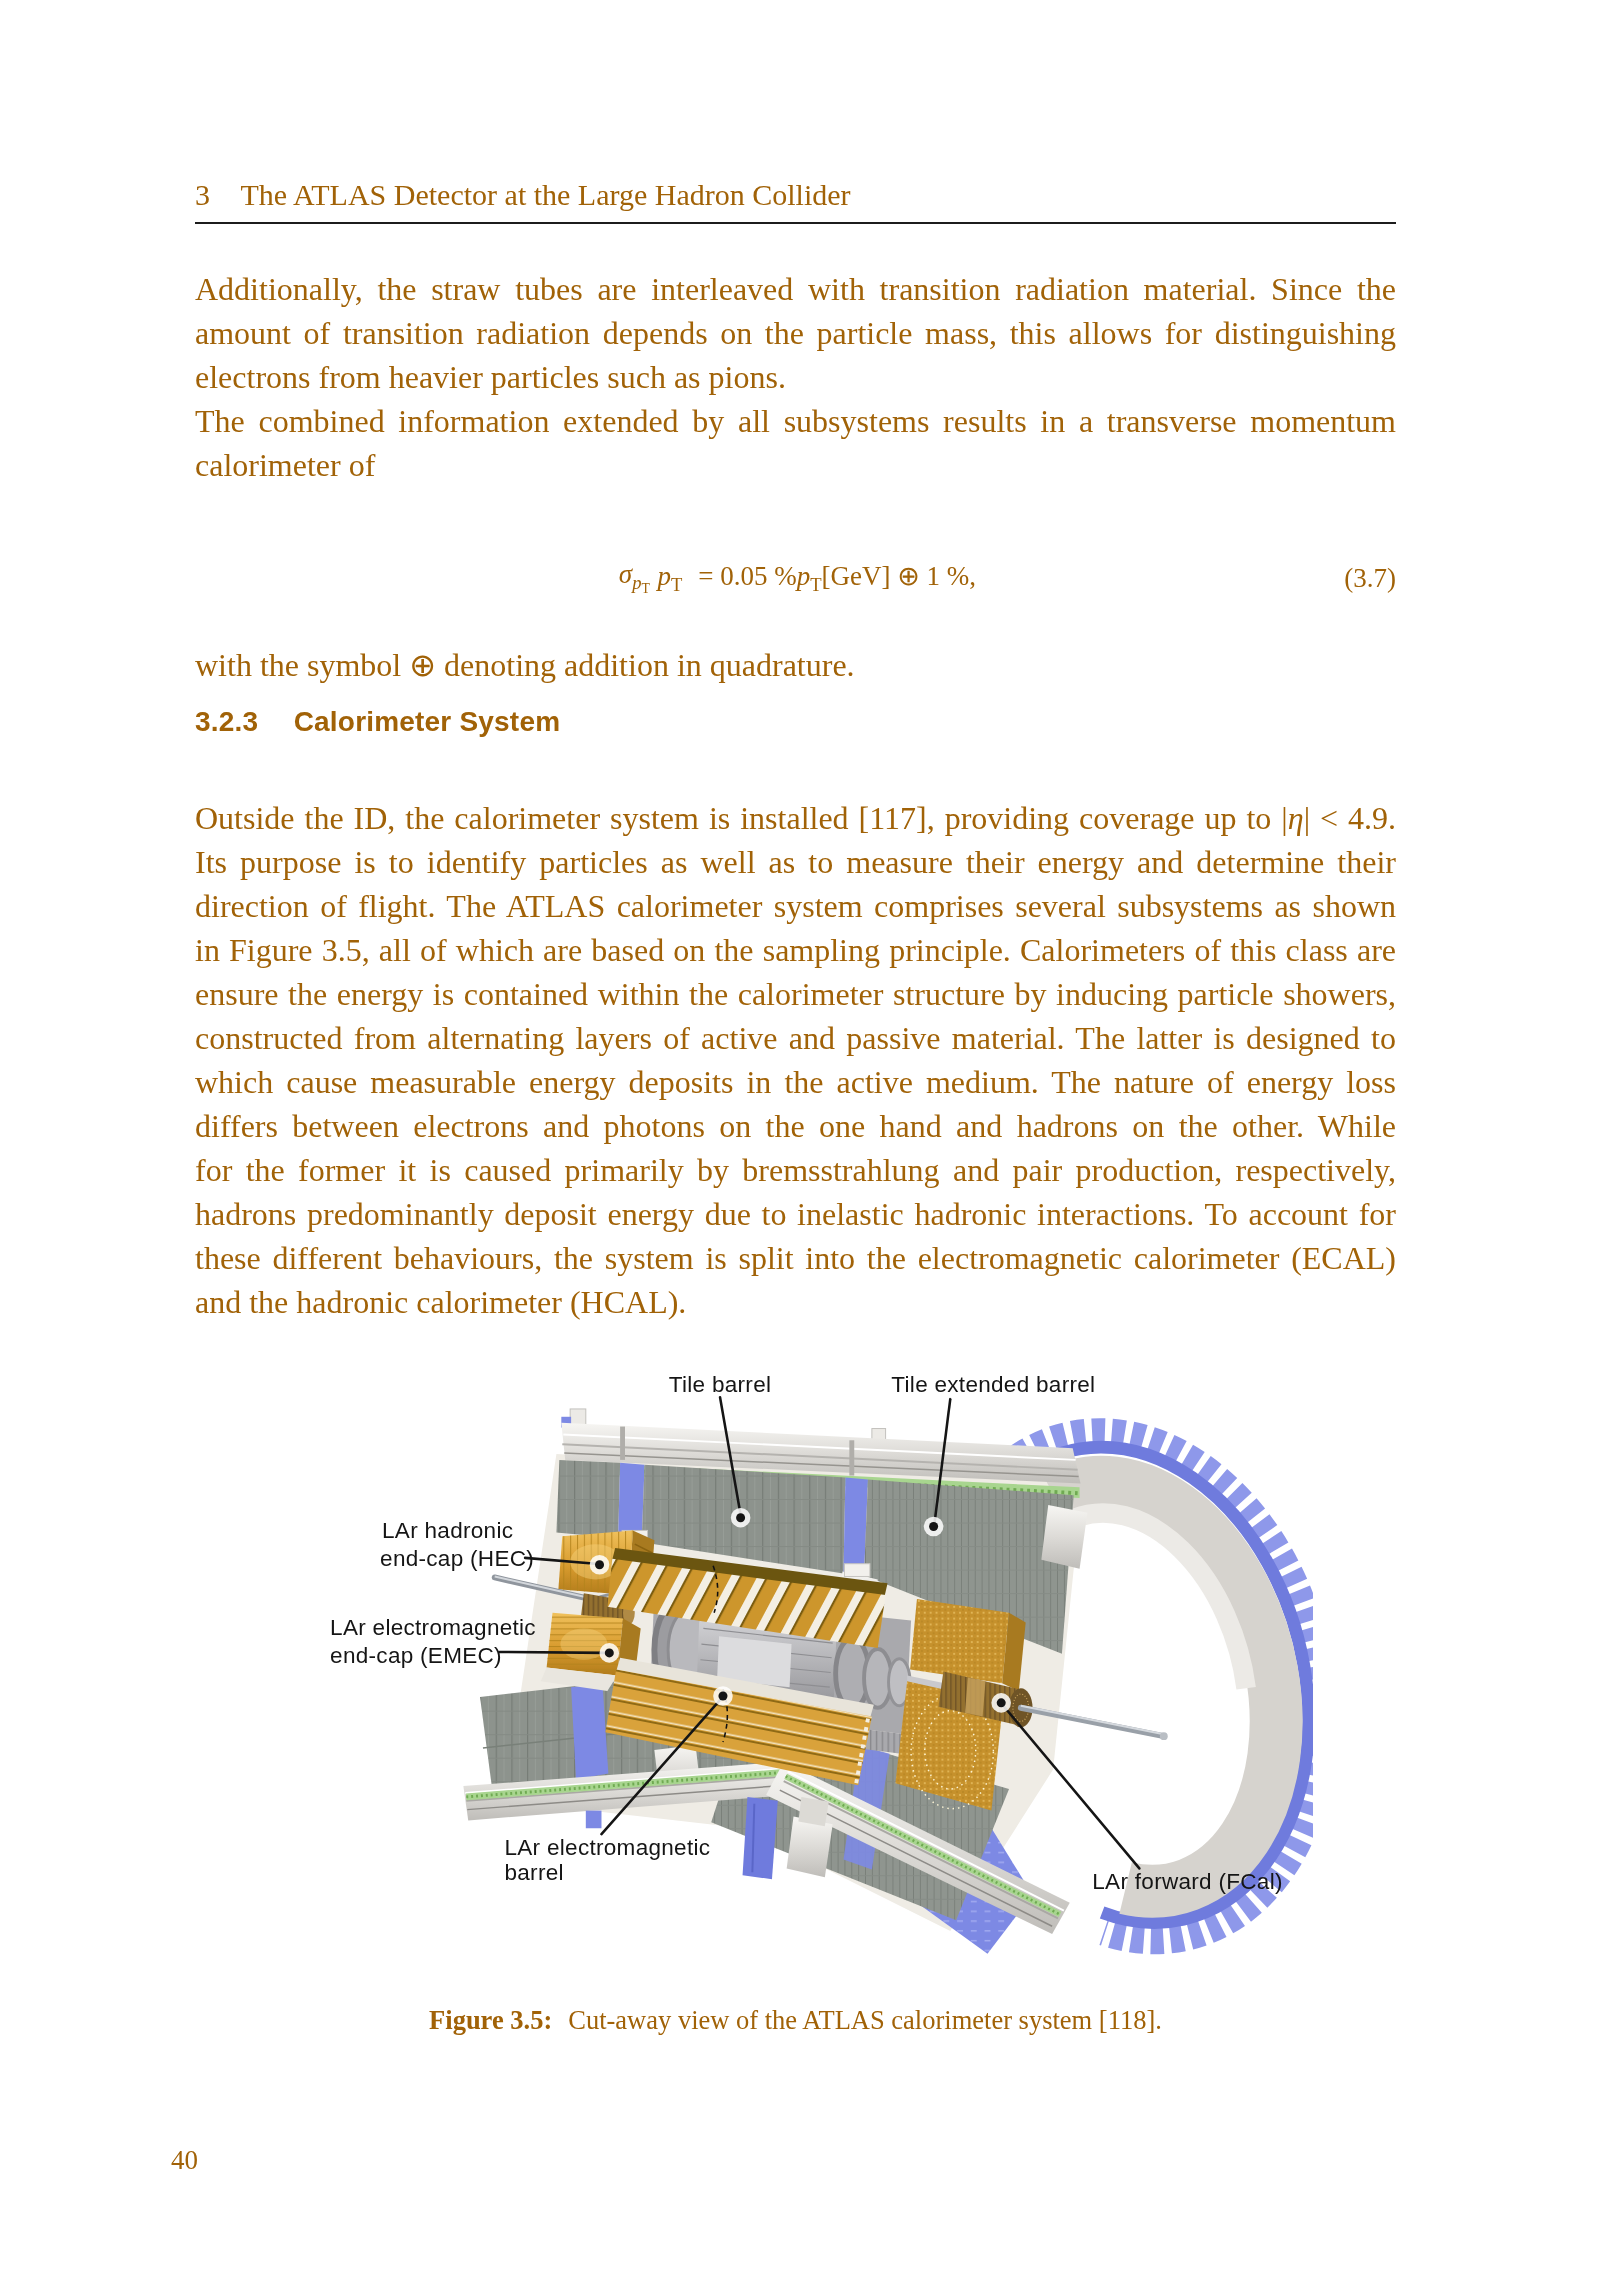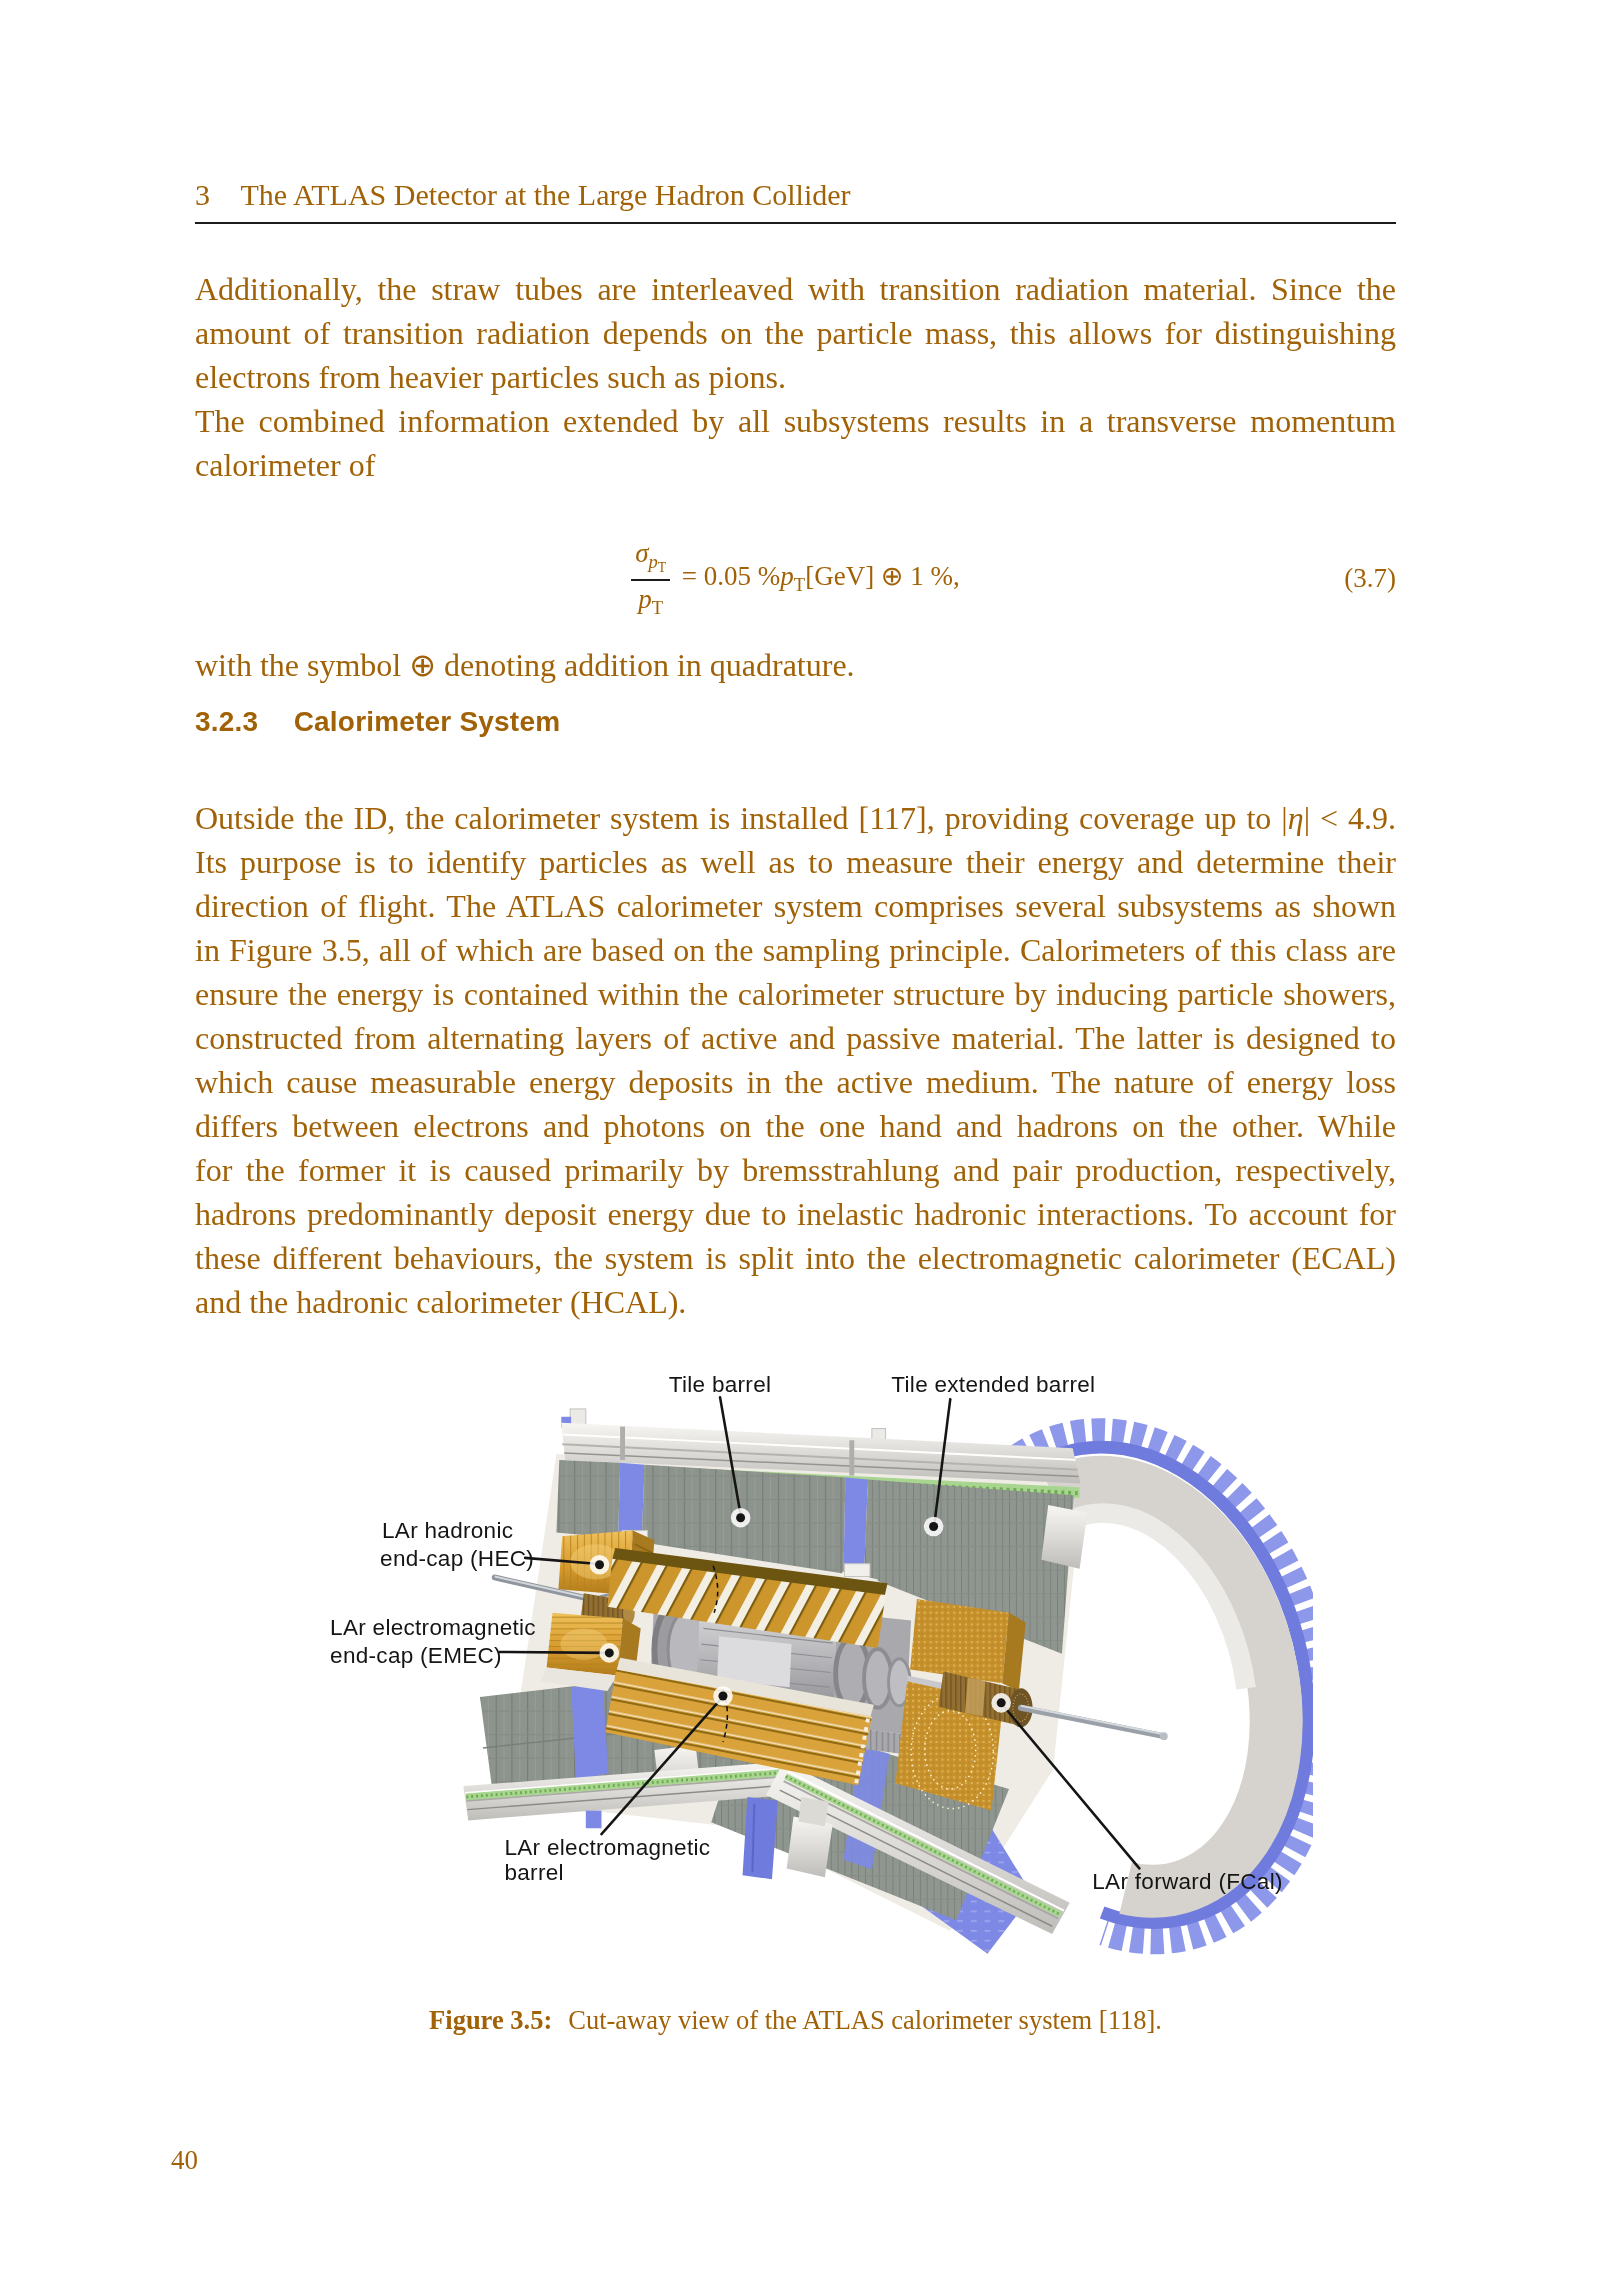--- a/index.html
+++ b/index.html
@@ -9,21 +9,21 @@
   .runhead .num{margin-right:23.5px;}
   .hrule{position:absolute;left:195px;top:222px;width:1201px;height:2px;background:#1c1c1c;}
   .block{position:absolute;left:195px;width:1201px;font-size:32px;line-height:44px;}
   .j{text-align:justify;text-align-last:justify;}
   .l{text-align:left;}
   .it{font-style:italic;}
   
   .eqwrap{position:absolute;left:195px;top:529px;width:1201px;height:98px;}
   .eqcenter{position:absolute;left:0;top:0;width:100%;height:100%;
             display:flex;align-items:center;justify-content:center;font-size:27px;}
-  .frac{display:inline-flex;flex-direction:column;align-items:center;margin-right:11.8px;}
+  .frac{display:inline-flex;flex-direction:row;align-items:center;margin-right:11.8px;}
   .frac .fr-num,.frac .fr-den{line-height:1.05;padding:0 3.9px;}
   .frac .fr-bar{height:2px;background:#1c1c1c;width:100%;margin:3.9px 0;}
   .s1{font-size:18.6px;vertical-align:-5.9px;}
   .s2{font-size:13.7px;vertical-align:-9.8px;}
   .s3{font-size:18.6px;vertical-align:-5.9px;}
   .eqno{position:absolute;right:0;top:50%;transform:translateY(-50%);font-size:27px;}
   .sechead{position:absolute;left:195px;top:706px;font-family:"Liberation Sans",sans-serif;
            font-weight:700;font-size:28px;letter-spacing:0.2px;white-space:nowrap;}
   .sechead .num{margin-right:27.4px;}
   .figcanvas{position:absolute;left:323px;top:1358px;width:990px;height:627px;}

